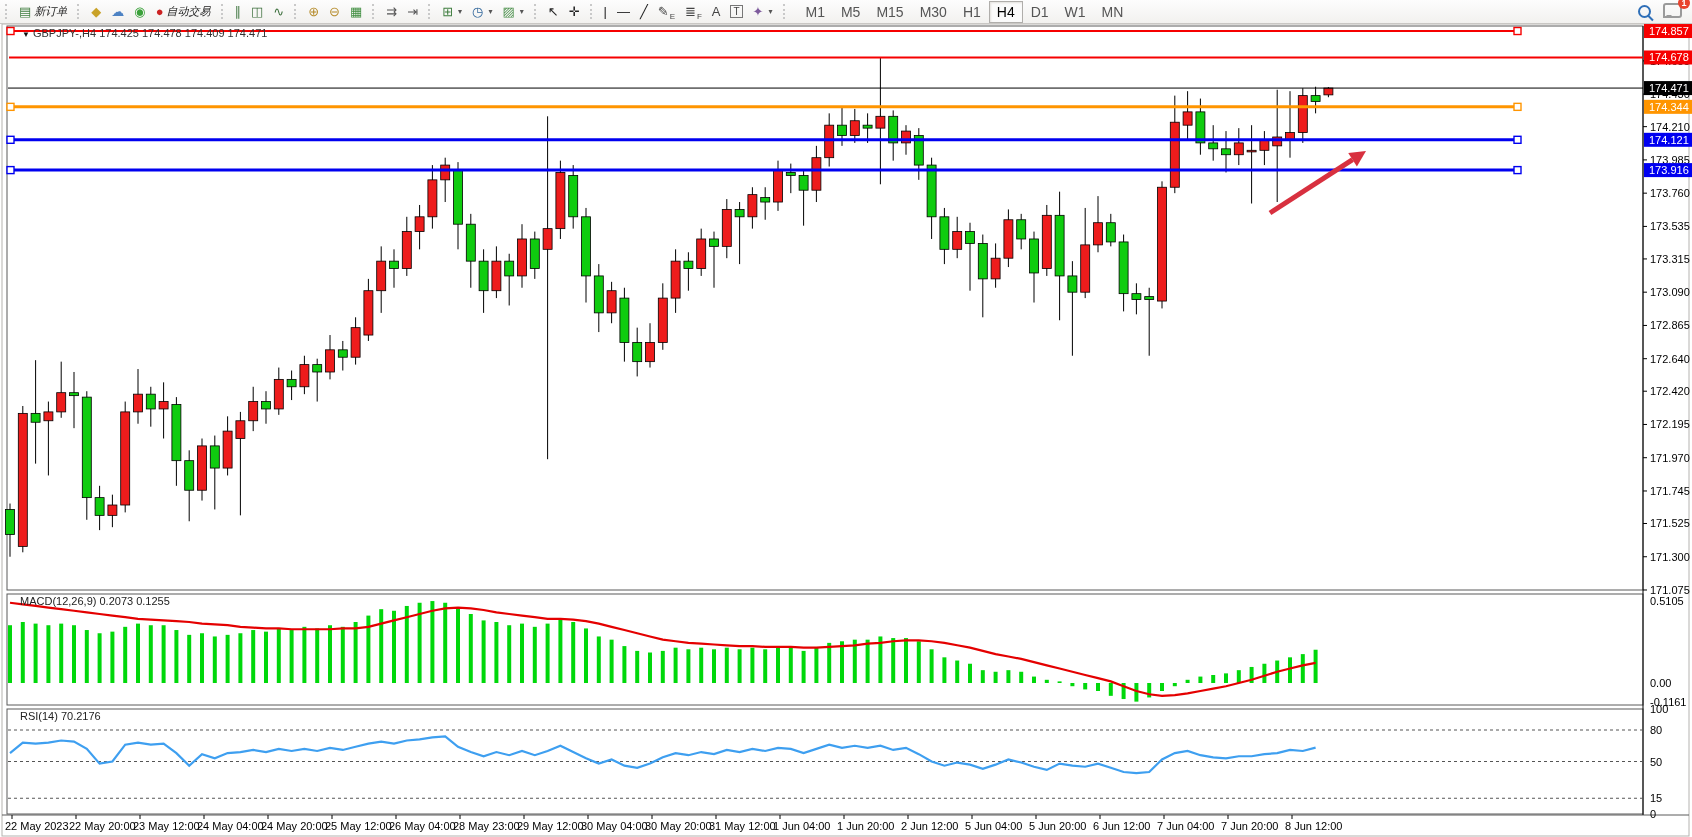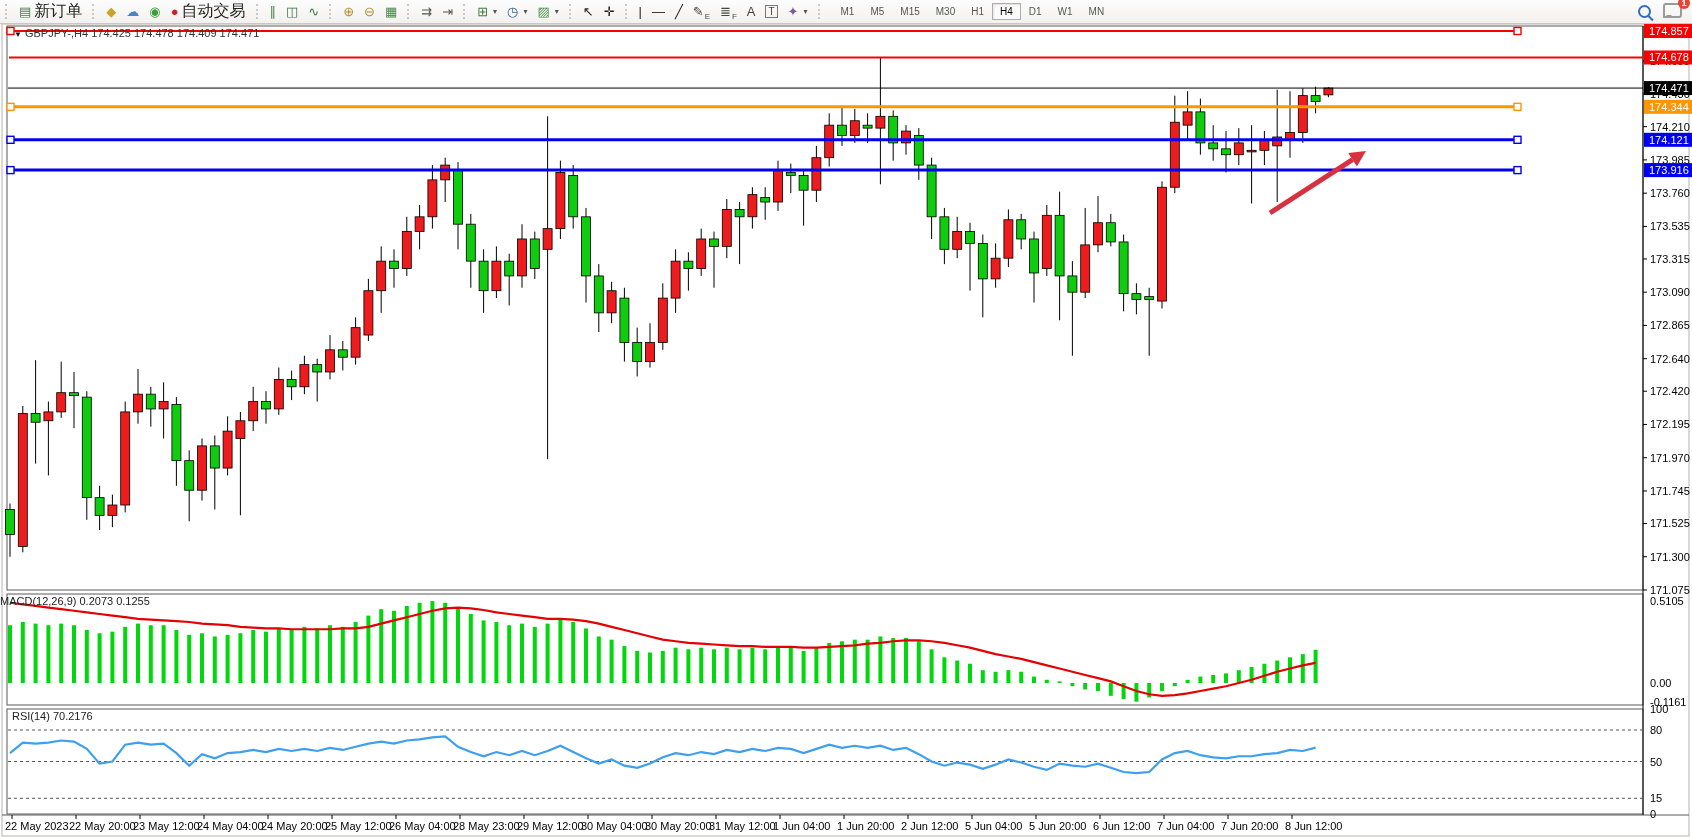--- a/index.html
+++ b/index.html
@@ -8,40 +8,40 @@
   
   #toolbar{position:absolute;left:0;top:0;width:1692px;height:23px;
            background:linear-gradient(#fdfdfd,#f2f1ef);border-bottom:1px solid #c9c7c4;
            display:flex;align-items:center;font-size:12px;color:#333;z-index:5;}
   .grip{width:3px;height:15px;border-left:2px dotted #c9c9c9;margin:0 4px 0 5px;}
   .tb-btn{display:inline-flex;align-items:center;gap:3px;height:19px;padding:0 4px;
           border:1px solid transparent;border-radius:2px;white-space:nowrap;cursor:default;}
   .tb-glyph{font-size:13px;line-height:13px;}
   .tb-sub{font-size:8px;color:#444;margin-left:-2px;align-self:flex-end;}
   .tb-caret{font-size:8px;color:#555;margin-left:2px;}
-  .tb-label{font-size:16px;color:#222;}
+  .tb-label{font-size:11px;color:#222;font-style:italic;}
   .boxed{border:1px solid #777;font-size:10px;line-height:11px;padding:0 2px;}
   #tf-group{display:flex;align-items:center;margin-left:6px;}
-  .tf{font-size:10px;color:#555;padding:2px 7px;border:1px solid transparent;cursor:default;}
+  .tf{font-size:14px;color:#555;padding:2px 7px;border:1px solid transparent;cursor:default;}
   .tf.active{background:#fbfbfb;border:1px solid #b0aeab;box-shadow:inset 1px 1px 2px #e3e1de;color:#000;}
   #tb-right{margin-left:auto;display:flex;align-items:center;gap:12px;margin-right:10px;}
   .search-ic{width:9px;height:9px;border:2px solid #2f6fb8;border-radius:50%;position:relative;display:inline-block;}
   .search-ic::after{content:'';position:absolute;width:7px;height:2px;background:#2f6fb8;
                     transform:rotate(45deg);right:-5px;bottom:-3px;}
   .chat-ic{width:15px;height:11px;border:2px solid #9a9a9a;border-radius:3px 3px 3px 0;position:relative;display:inline-block;}
   .chat-ic::after{content:'';position:absolute;left:1px;bottom:-5px;border:3px solid transparent;border-top-color:#9a9a9a;}
   .badge{position:absolute;top:-6px;right:-8px;background:#e8442e;color:#fff;border-radius:50%;
          width:12px;height:12px;font-size:9px;line-height:12px;text-align:center;font-weight:bold;}
   
   #chart-wrap{position:absolute;left:0;top:23px;width:1692px;height:814px;background:#fff;}
   #chart-svg{position:absolute;left:0;top:0;}
-  .overlay-label{position:absolute;font-size:11px;color:#222;pointer-events:none;white-space:nowrap;}
+  .overlay-label{position:absolute;font-size:11px;color:#222;pointer-events:none;white-space:nowrap;margin-left:8px;}
   #symbol-title{left:14px;top:4px;font-size:11px;color:#333;}
   #symbol-title .tri{font-size:8px;color:#111;margin-right:3px;}
-  #macd-label{left:0;top:572px;}
+  #macd-label{left:12px;top:572px;}
   #rsi-label{left:12px;top:687px;}
 </style>
 </head>
 <body>
 
 <div id="toolbar">
     <span class="grip"></span>
     <span class="tb-btn">
       <span class="tb-glyph" style="color: rgb(63, 125, 63);">▤</span>
       <span class="tb-label">新订单</span>

